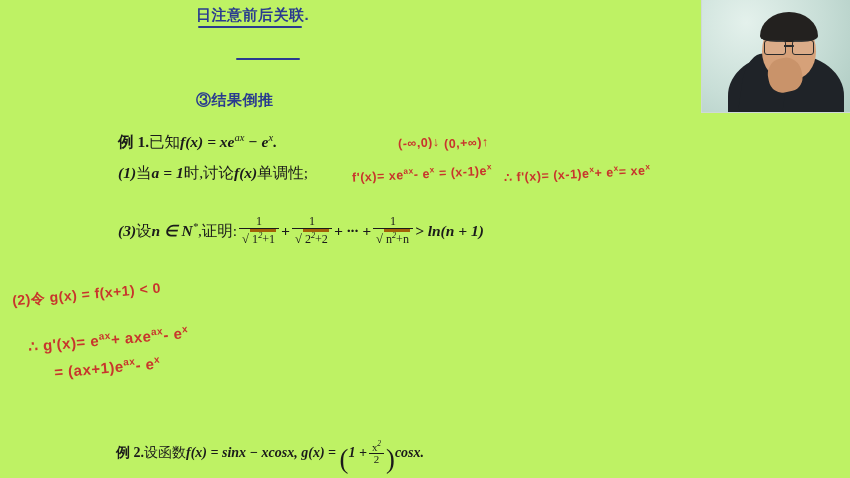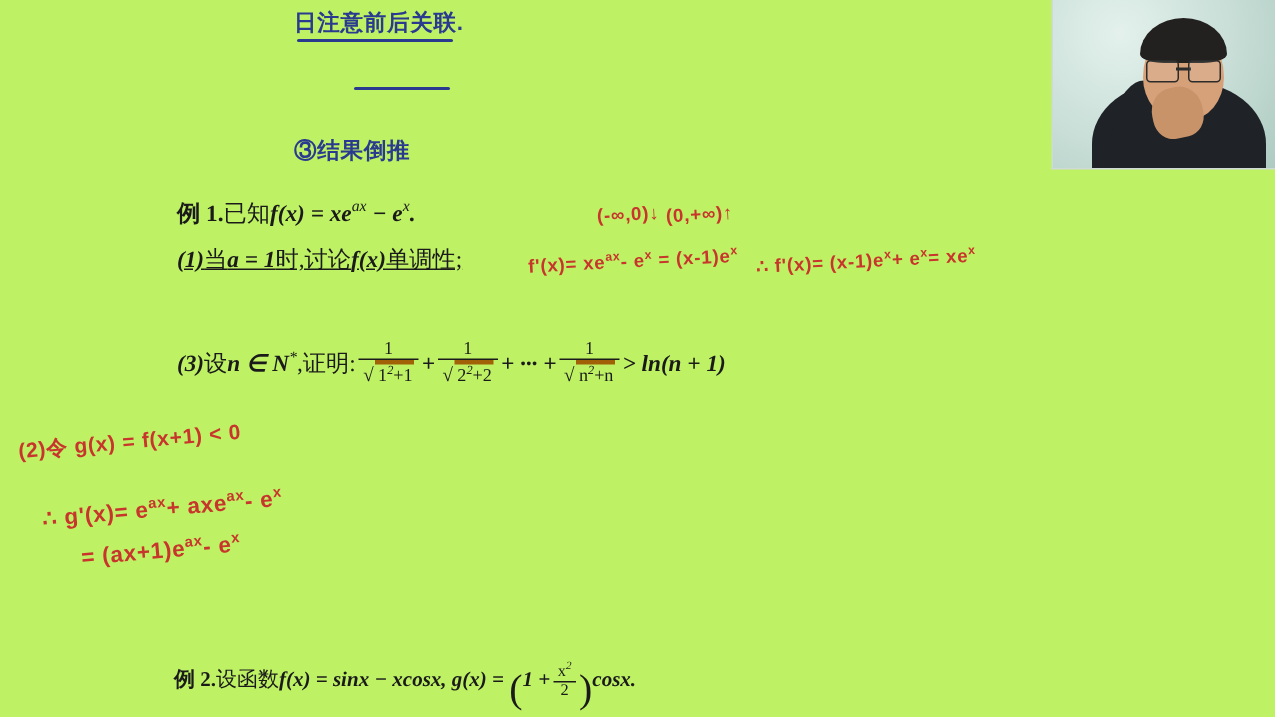--- a/index.html
+++ b/index.html
@@ -126,23 +126,23 @@
   .printed {
     position: absolute;
     color: #1a1a1a;
     font-family: "Liberation Serif", serif;
     white-space: nowrap;
   }
   .printed b { font-weight: bold; text-align: right; }
   .bmath { font-weight: bold; font-style: italic; }
 
   #line-ex1 { left: 118px; top: 132px; font-size: 15.5px; }
-  #line-1   { left: 118px; top: 163px; font-size: 15.5px; text-decoration: underline; }
+  #line-1   { left: 118px; top: 163px; font-size: 15.5px; }
   #line-2   { left: 118px; top: 194px; font-size: 15.5px; }
-  #line-3   { left: 118px; top: 226px; font-size: 15.5px; }
+  #line-3   { left: 118px; top: 215px; font-size: 15.5px; }
   #line-ex2 { left: 116px; top: 440px; font-size: 14px; }
 
   sup.exp { font-size: 0.68em; vertical-align: super; font-style: italic; }
 
   
   .frac {
     display: inline-block;
     vertical-align: -0.55em;
     text-align: center;
     font-size: 0.78em;

